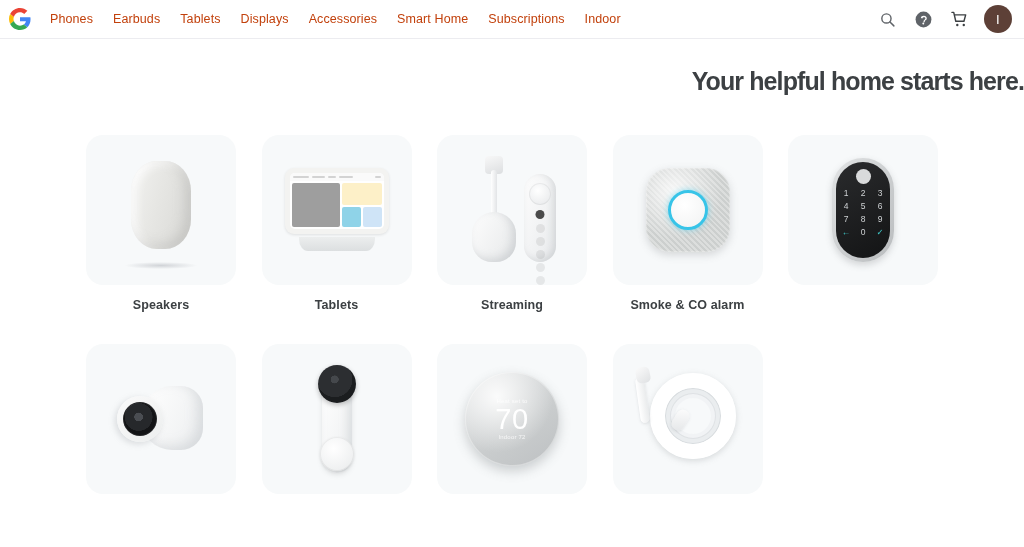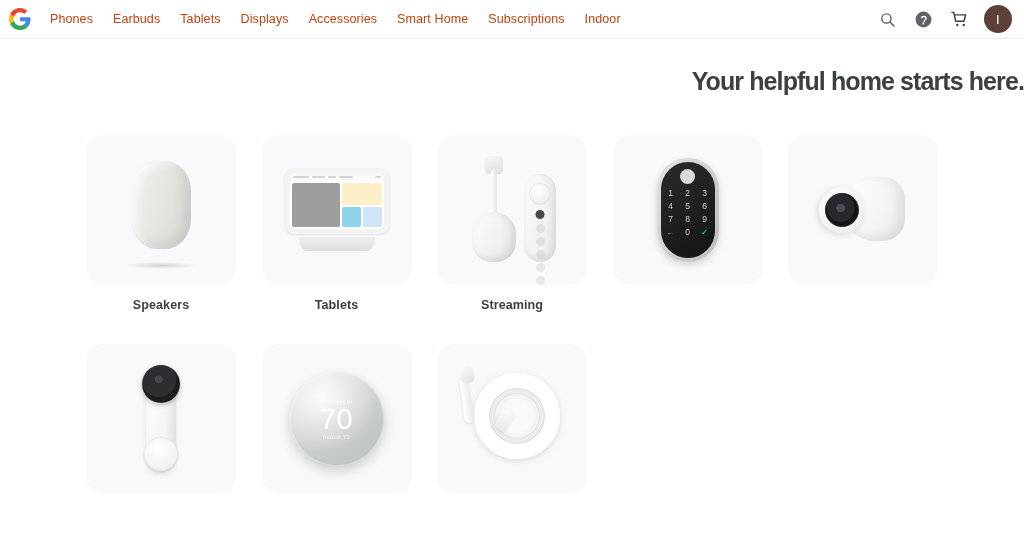--- a/index.html
+++ b/index.html
@@ -401,20 +401,28 @@
                 <span></span>
                 <span></span>
               </div>
           </div>
         </div>
       </div>
       <div class="tile-label">Streaming</div>
     </div>
 
 
+    <div class="cell">
+      <div class="tile">
+        <div class="protect">
+          <div class="protect-ring"></div>
+        </div>
+      </div>
+      <div class="tile-label">Smoke &amp; CO alarm</div>
+    </div>
 
     <div class="cell">
       <div class="tile">
         <div class="lock">
           <div class="lock-face">
             <div class="lock-badge"></div>
             <div class="lock-keys">
               <span>1</span>
               <span>2</span>
               <span>3</span>

